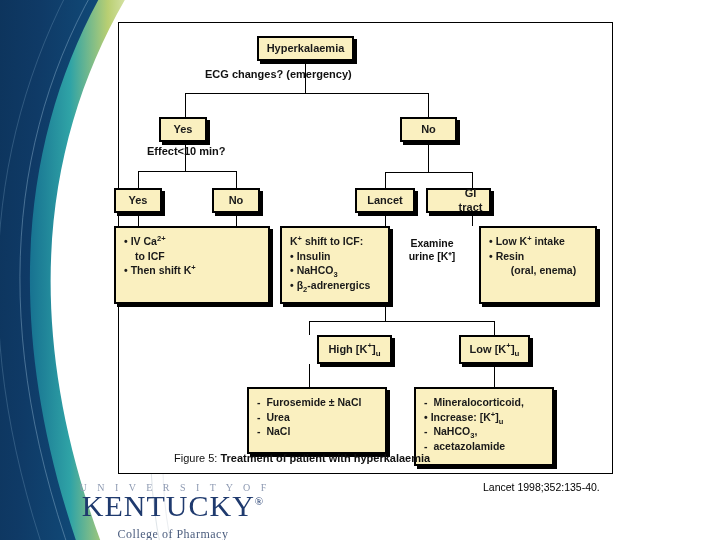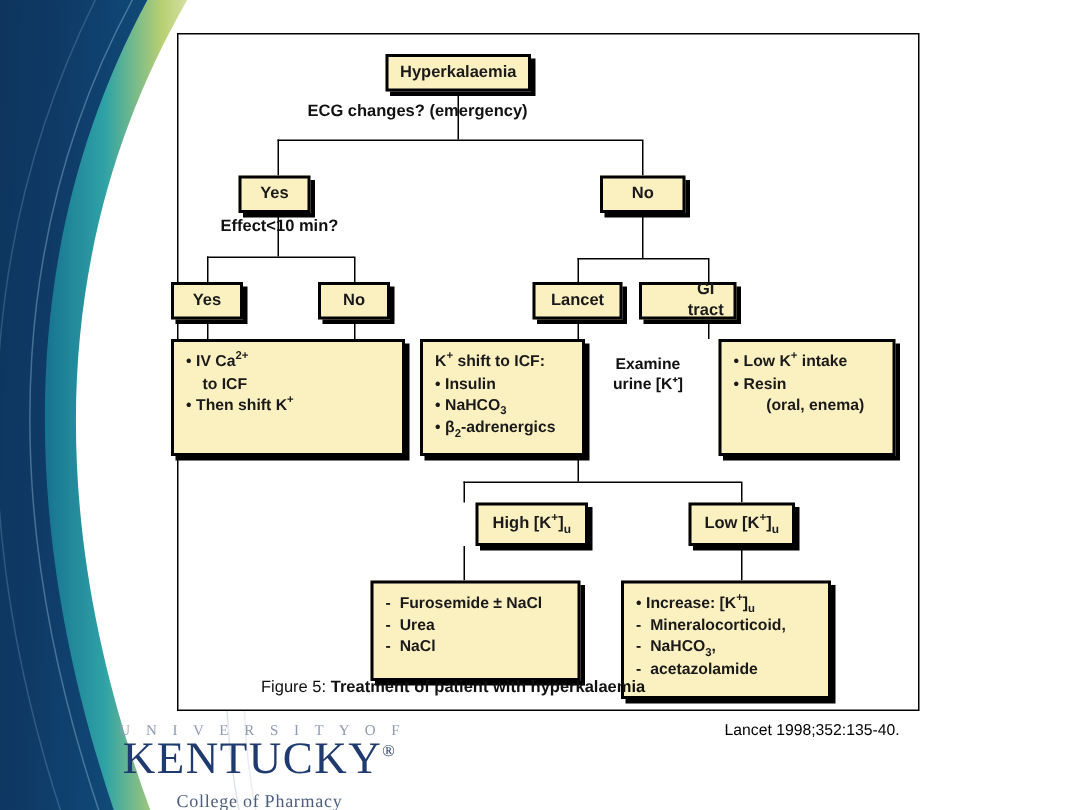--- a/index.html
+++ b/index.html
@@ -320,24 +320,24 @@
           <span class="bullet">-&nbsp;</span>NaCl
         </div>
       </div>
 
       <div class="box thick" style="left:340px; top:312px; width:71px; height:29px;">
         <span>Low [K<sup>+</sup>]<sub>u</sub></span>
       </div>
 
       <div class="box listbox thick" style="left:295px; top:364px; width:140px; height:79px;">
         <div class="li">
+          <span class="bullet">-&nbsp;</span>Mineralocorticoid,
+        </div>
+        <div class="li">
           <span class="bullet">•</span>Increase: [K<sup>+</sup>]<sub>u</sub>
-        </div>
-        <div class="li">
-          <span class="bullet">-&nbsp;</span>Mineralocorticoid,
         </div>
         <div class="li">
           <span class="bullet">-&nbsp;</span>NaHCO<sub>3</sub>,
         </div>
         <div class="li">
           <span class="bullet">-&nbsp;</span>acetazolamide
         </div>
       </div>
 
       <div class="caption">

